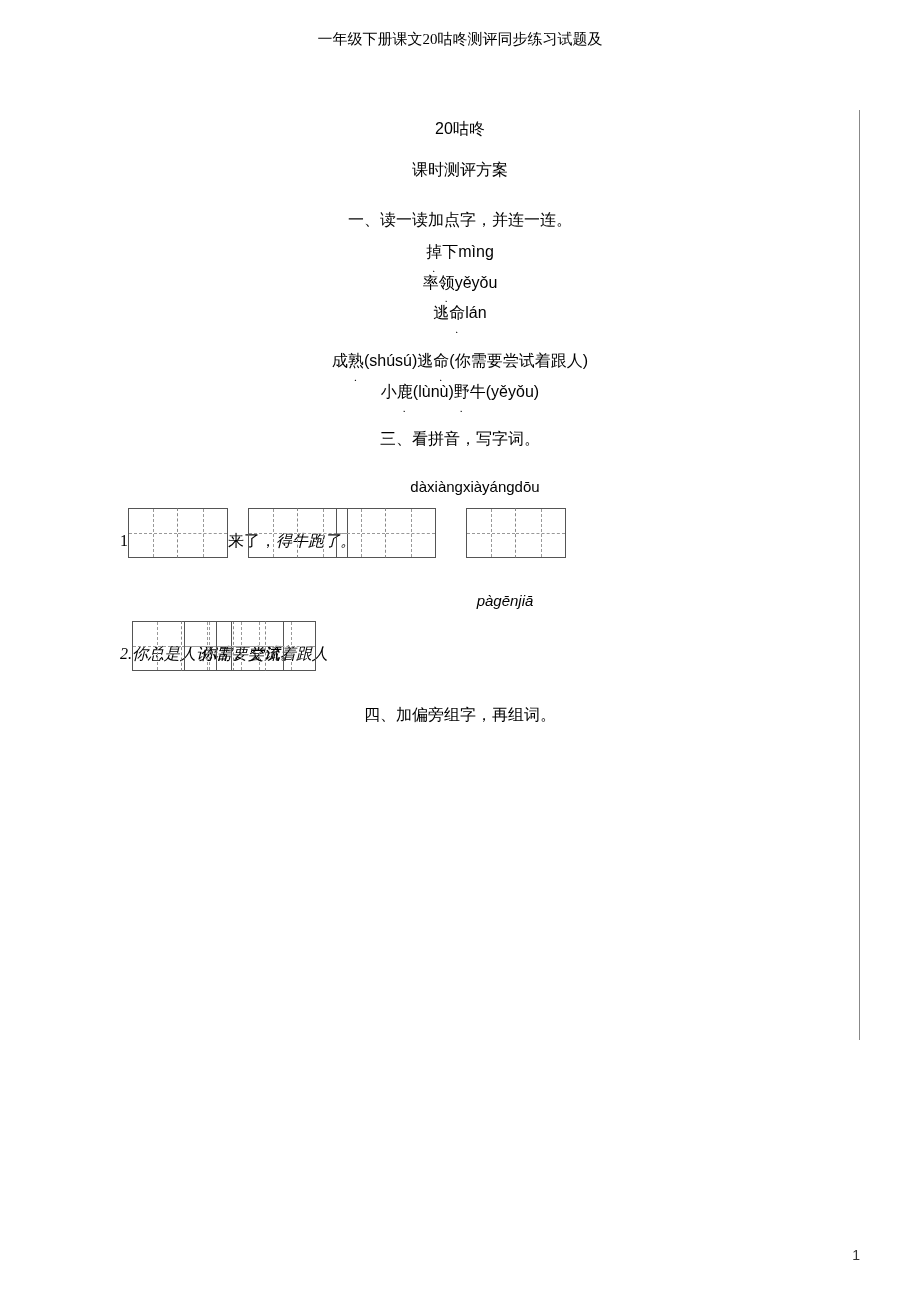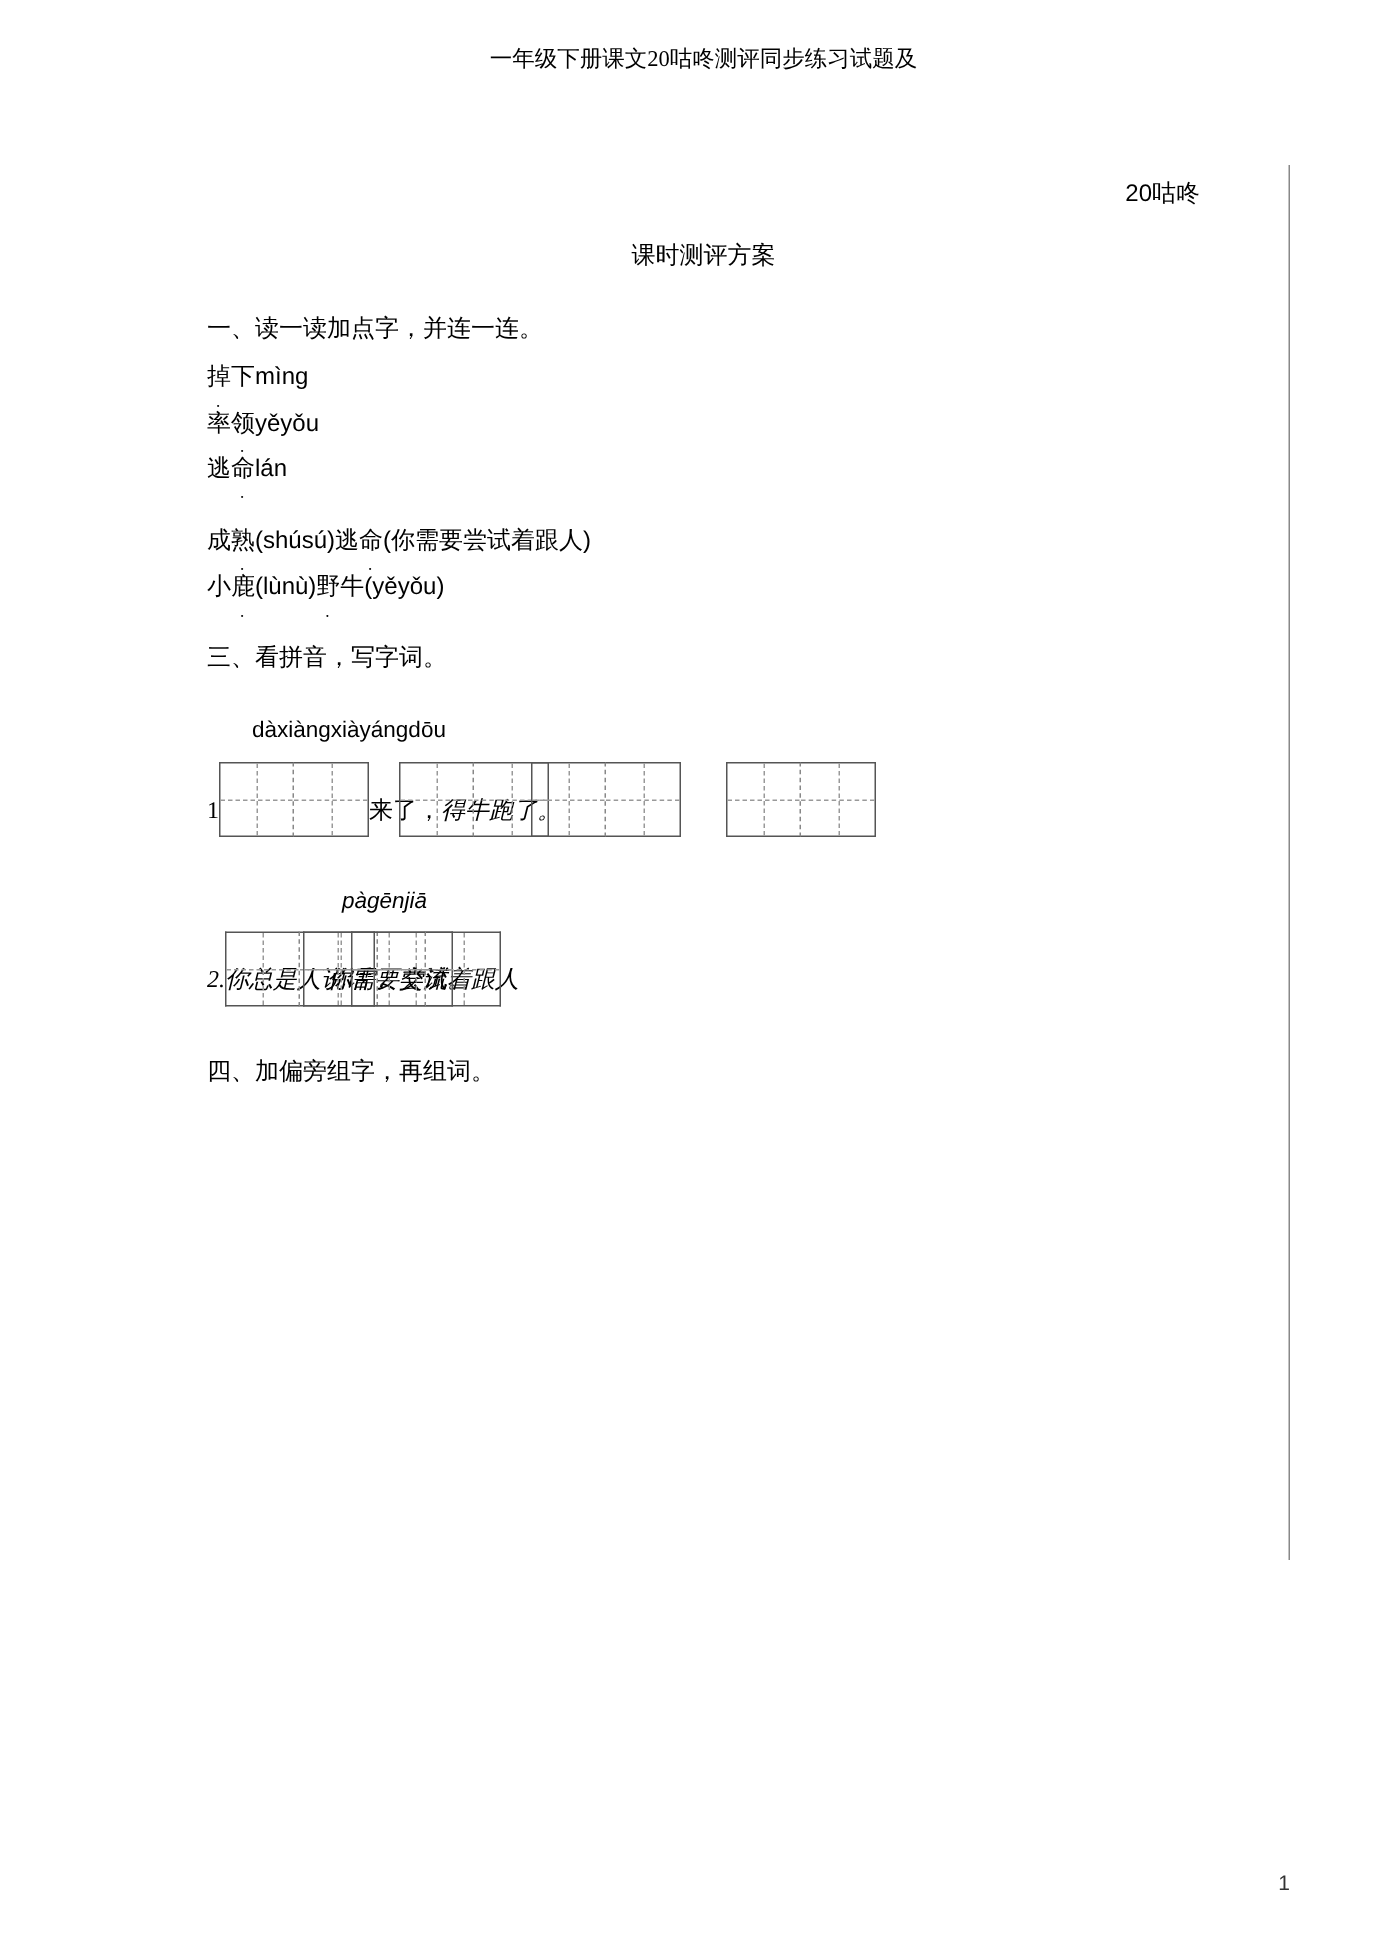--- a/index.html
+++ b/index.html
@@ -7,42 +7,42 @@
     padding: 0;
     background: #ffffff;
     font-family: "SimSun", "宋体", serif;
     width: 920px;
     height: 1303px;
     position: relative;
     color: #000;
   }
   .page {
     padding: 30px 120px 0 120px;
-    margin-left: 18px;
   }
   .header-title {
     text-align: center;
     font-size: 15px;
     margin-bottom: 70px;
   }
   .lesson-title {
-    text-align: right;
+    text-align: center;
     font-size: 16px;
     font-family: Arial, "SimSun", serif;
     margin-bottom: 20px;
   }
   .subtitle {
     text-align: center;
     font-size: 16px;
     margin-bottom: 25px;
   }
   .section {
     font-size: 16px;
     line-height: 1.7;
     margin-bottom: 18px;
+    text-align: center;
   }
   .section-title {
     font-size: 16px;
     margin-bottom: 4px;
   }
   .line {
     font-size: 16px;
     line-height: 1.9;
     position: relative;
   }

